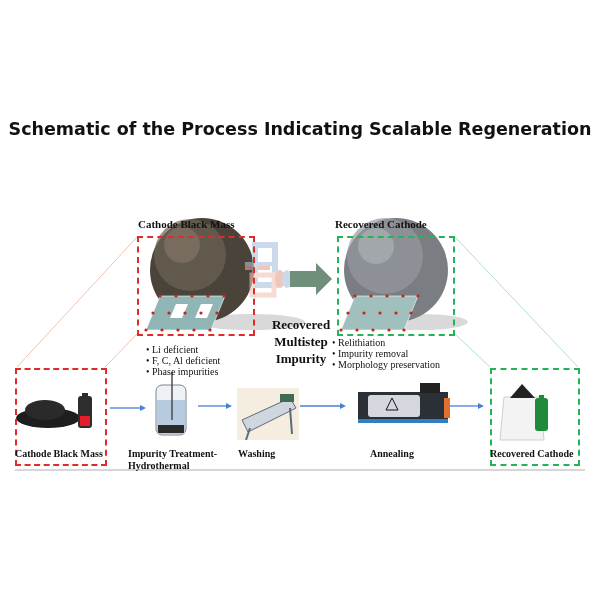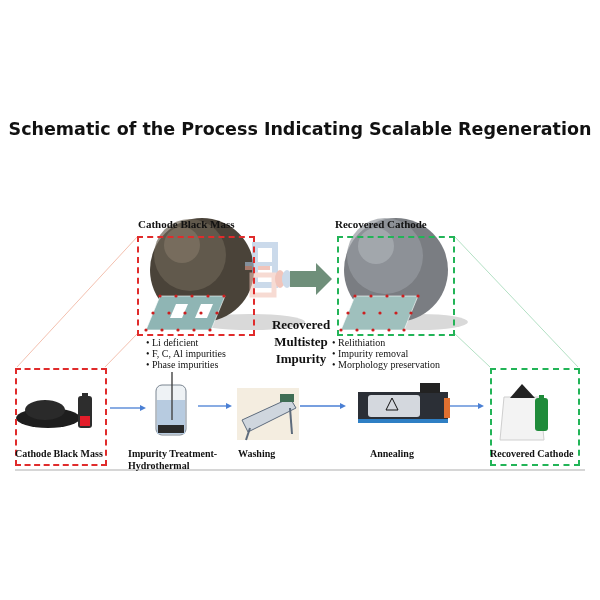--- a/index.html
+++ b/index.html
@@ -149,23 +149,23 @@
   <g>
     <rect x="535" y="398" width="13" height="33" rx="3" fill="#1f8b3a"></rect>
     <rect x="539" y="395" width="5" height="3" fill="#1f8b3a"></rect>
   </g>
 
   <line x1="15" y1="470" x2="585" y2="470" stroke="#d6d6d6" stroke-width="2"></line>
 </svg>
 
 <div class="abs lbl" style="left:138px;top:218px;width:120px;font-size:11px;">Cathode Black Mass</div>
 <div class="abs dash-red" style="left:137px;top:236px;width:114px;height:96px;"></div>
-<div class="abs bul" style="left:146px;top:337px;">
+<div class="abs bul" style="left:146px;top:344px;">
   <div>• <span>Li deficient</span></div>
-  <div>• <span>F, C, Al impurities</span></div>
+  <div>• <span>F, C, Al deficient</span></div>
   <div>• <span>Phase impurities</span></div>
 </div>
 
 <div class="abs mid" style="left:258px;top:316px;width:86px;">
   <div>Recovered</div>
   <div>Multistep</div>
   <div>Impurity</div>
 </div>
 
 <div class="abs lbl" style="left:335px;top:218px;width:120px;font-size:11px;">Recovered Cathode</div>

